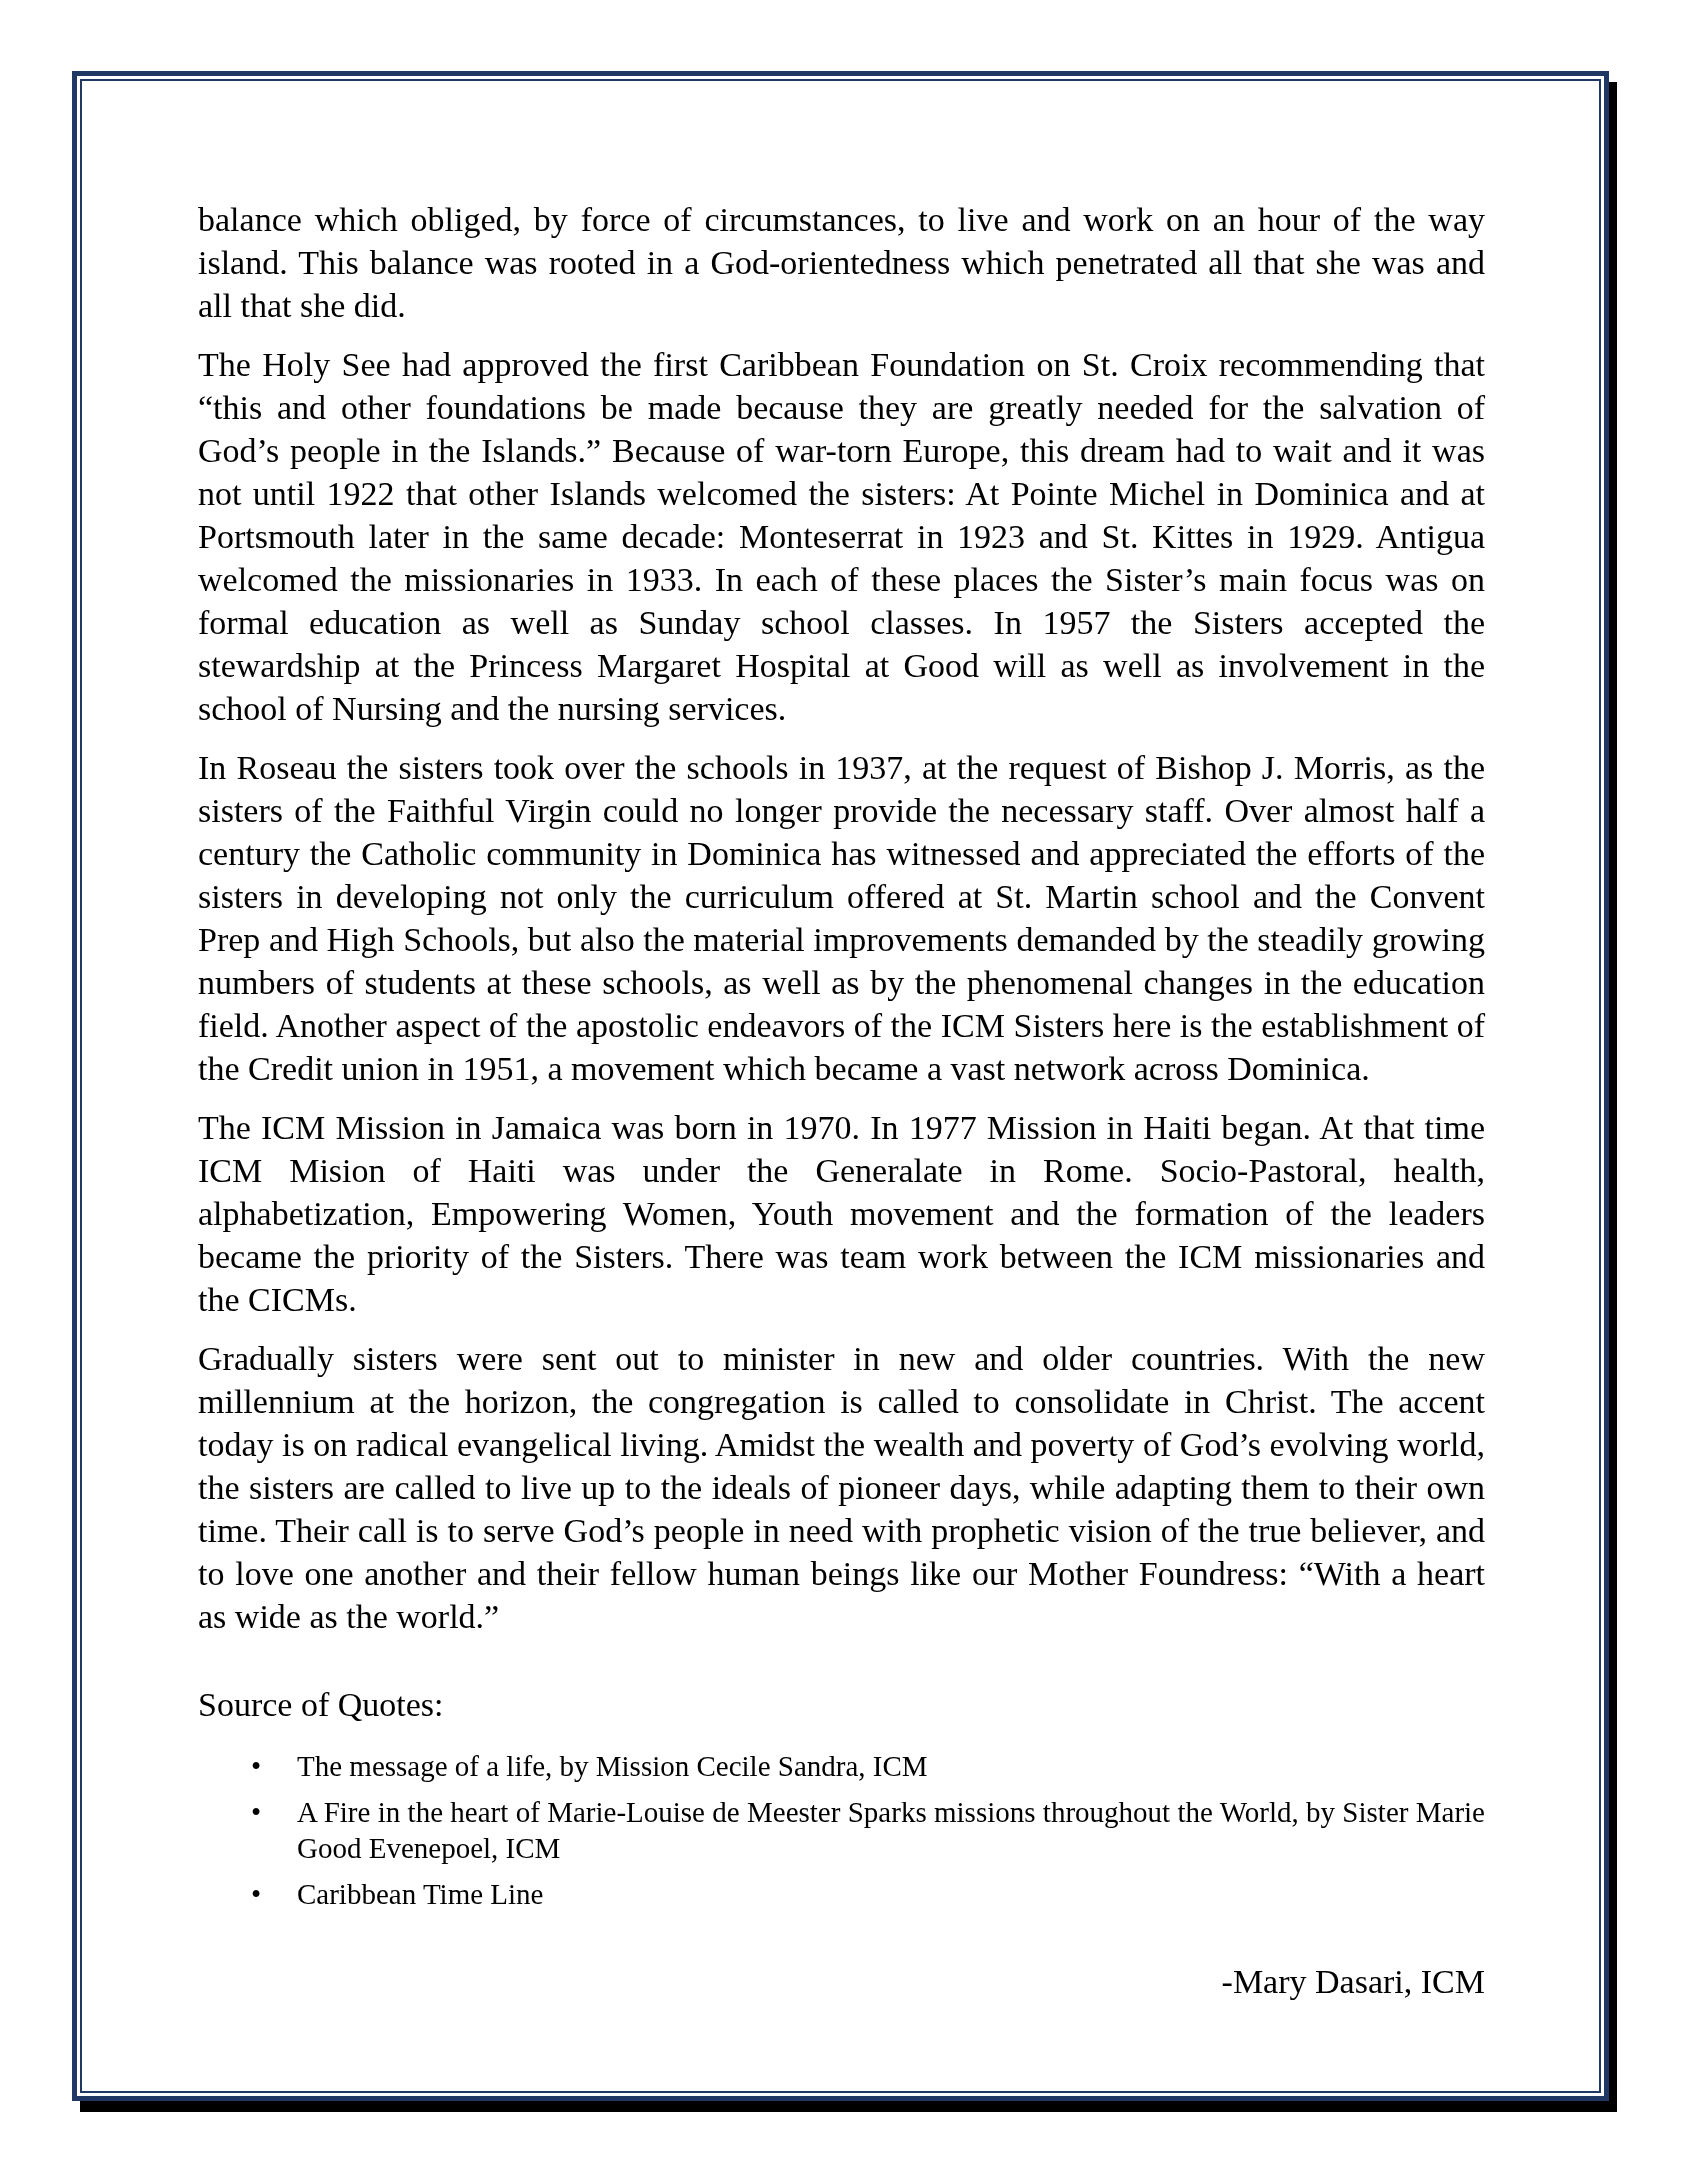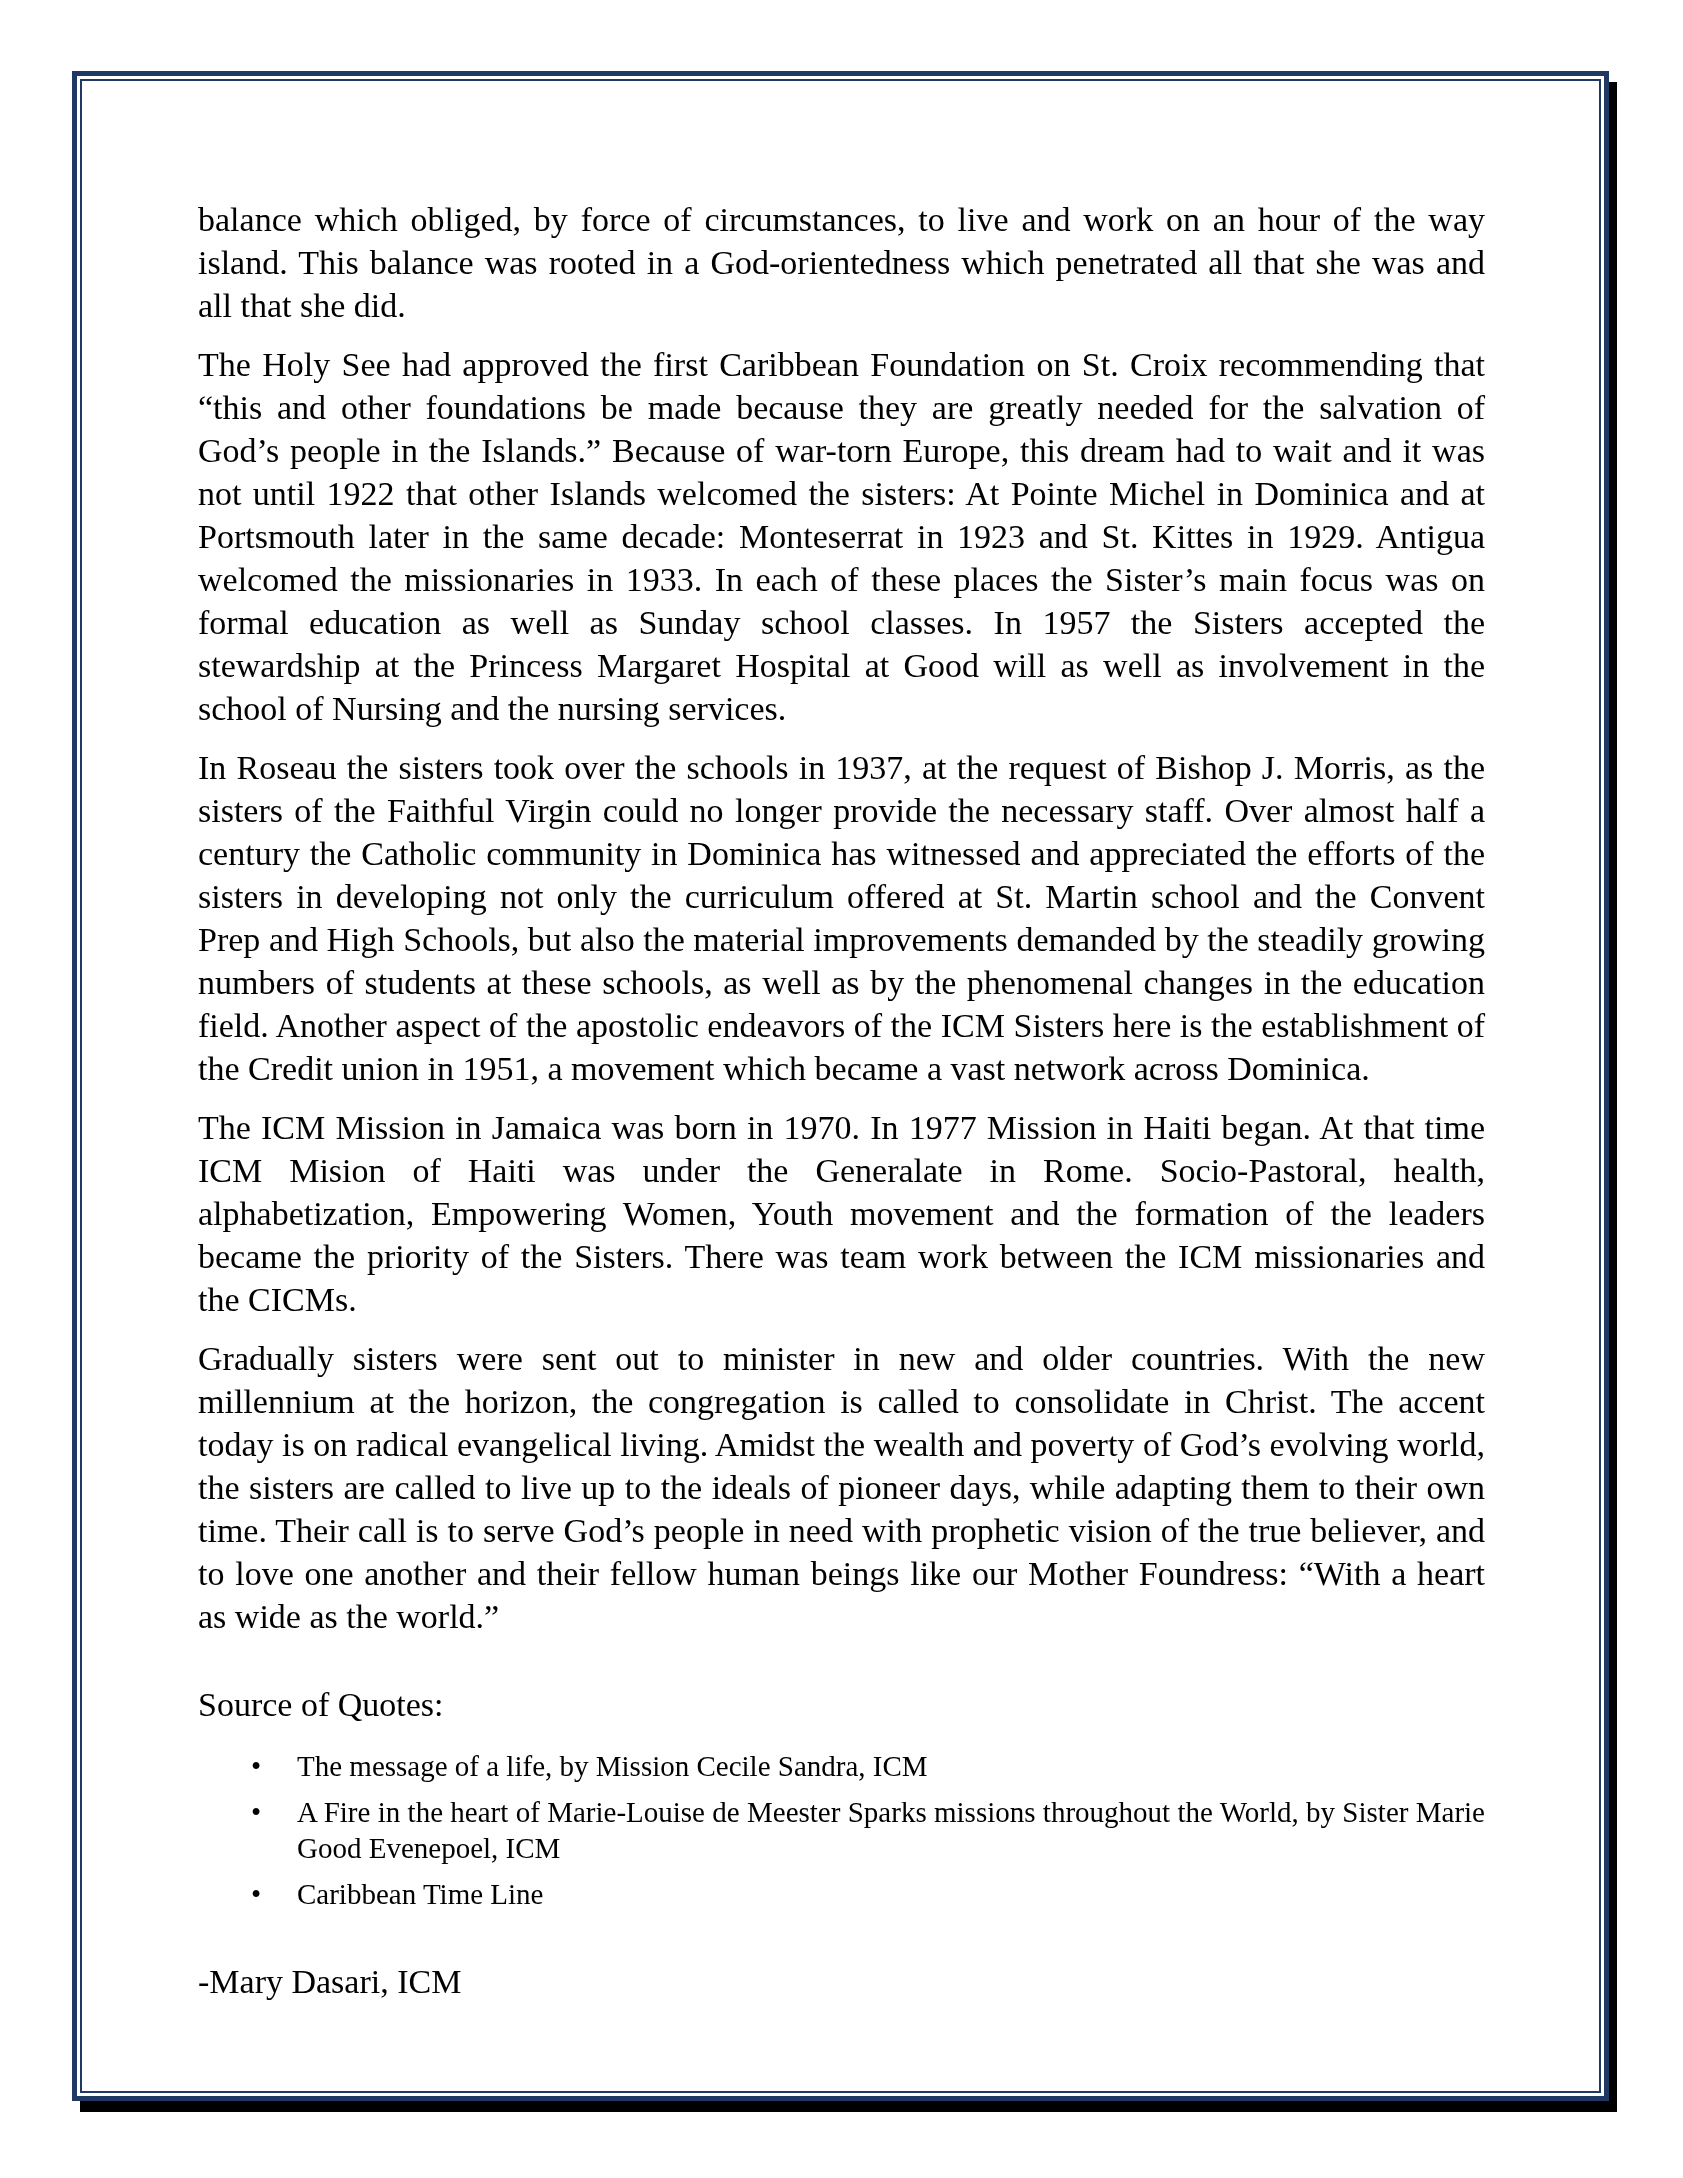--- a/index.html
+++ b/index.html
@@ -73,21 +73,21 @@
   }
   .sources-list .bullet {
     position: absolute;
     left: 53px;
     top: 0;
   }
   .signature {
     margin-top: 48px;
     font-size: 34px;
     line-height: 43px;
-    text-align: left;
+    text-align: right;
   }
 </style>
 </head>
 <body>
 
 <div class="frame">
   <div class="frame-inner"></div>
 </div>
 
 <div class="content">

